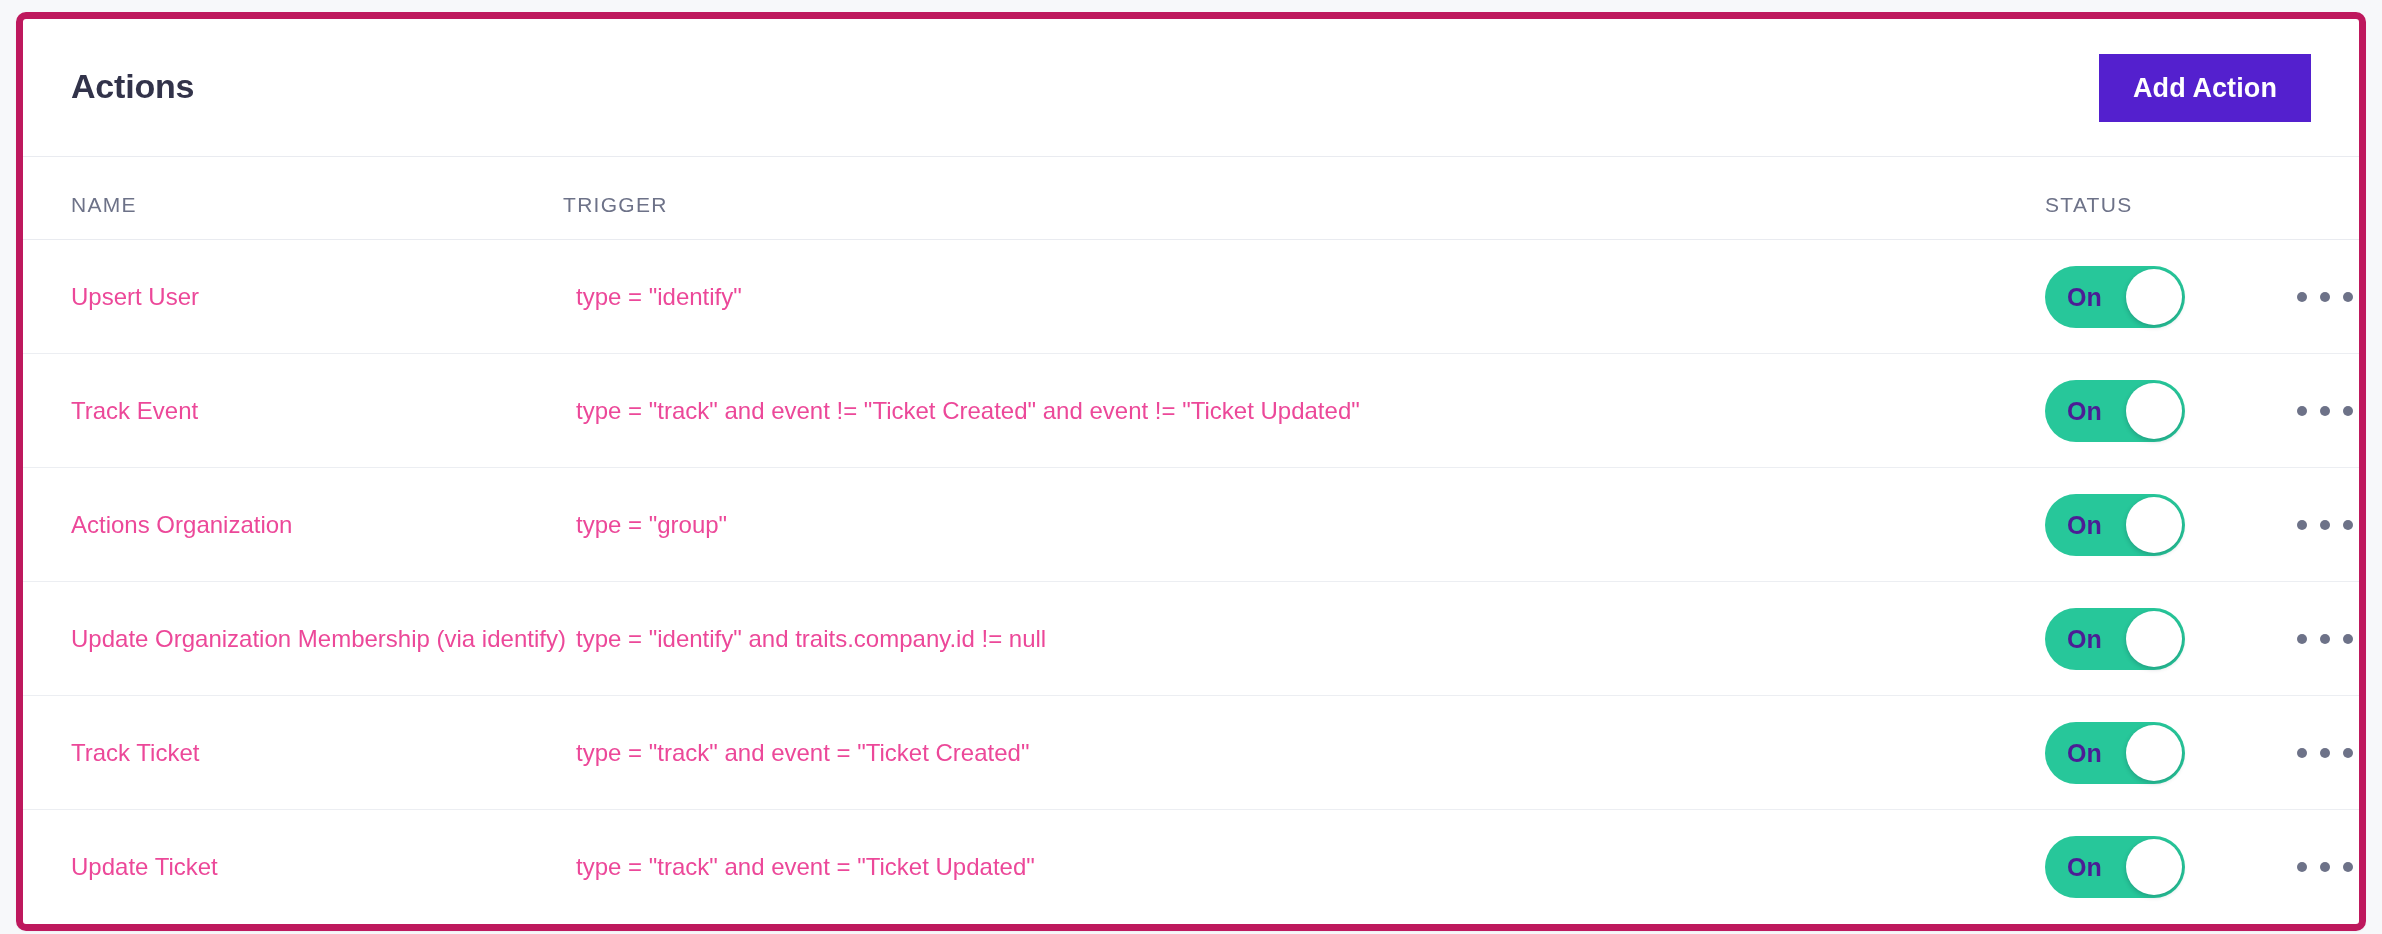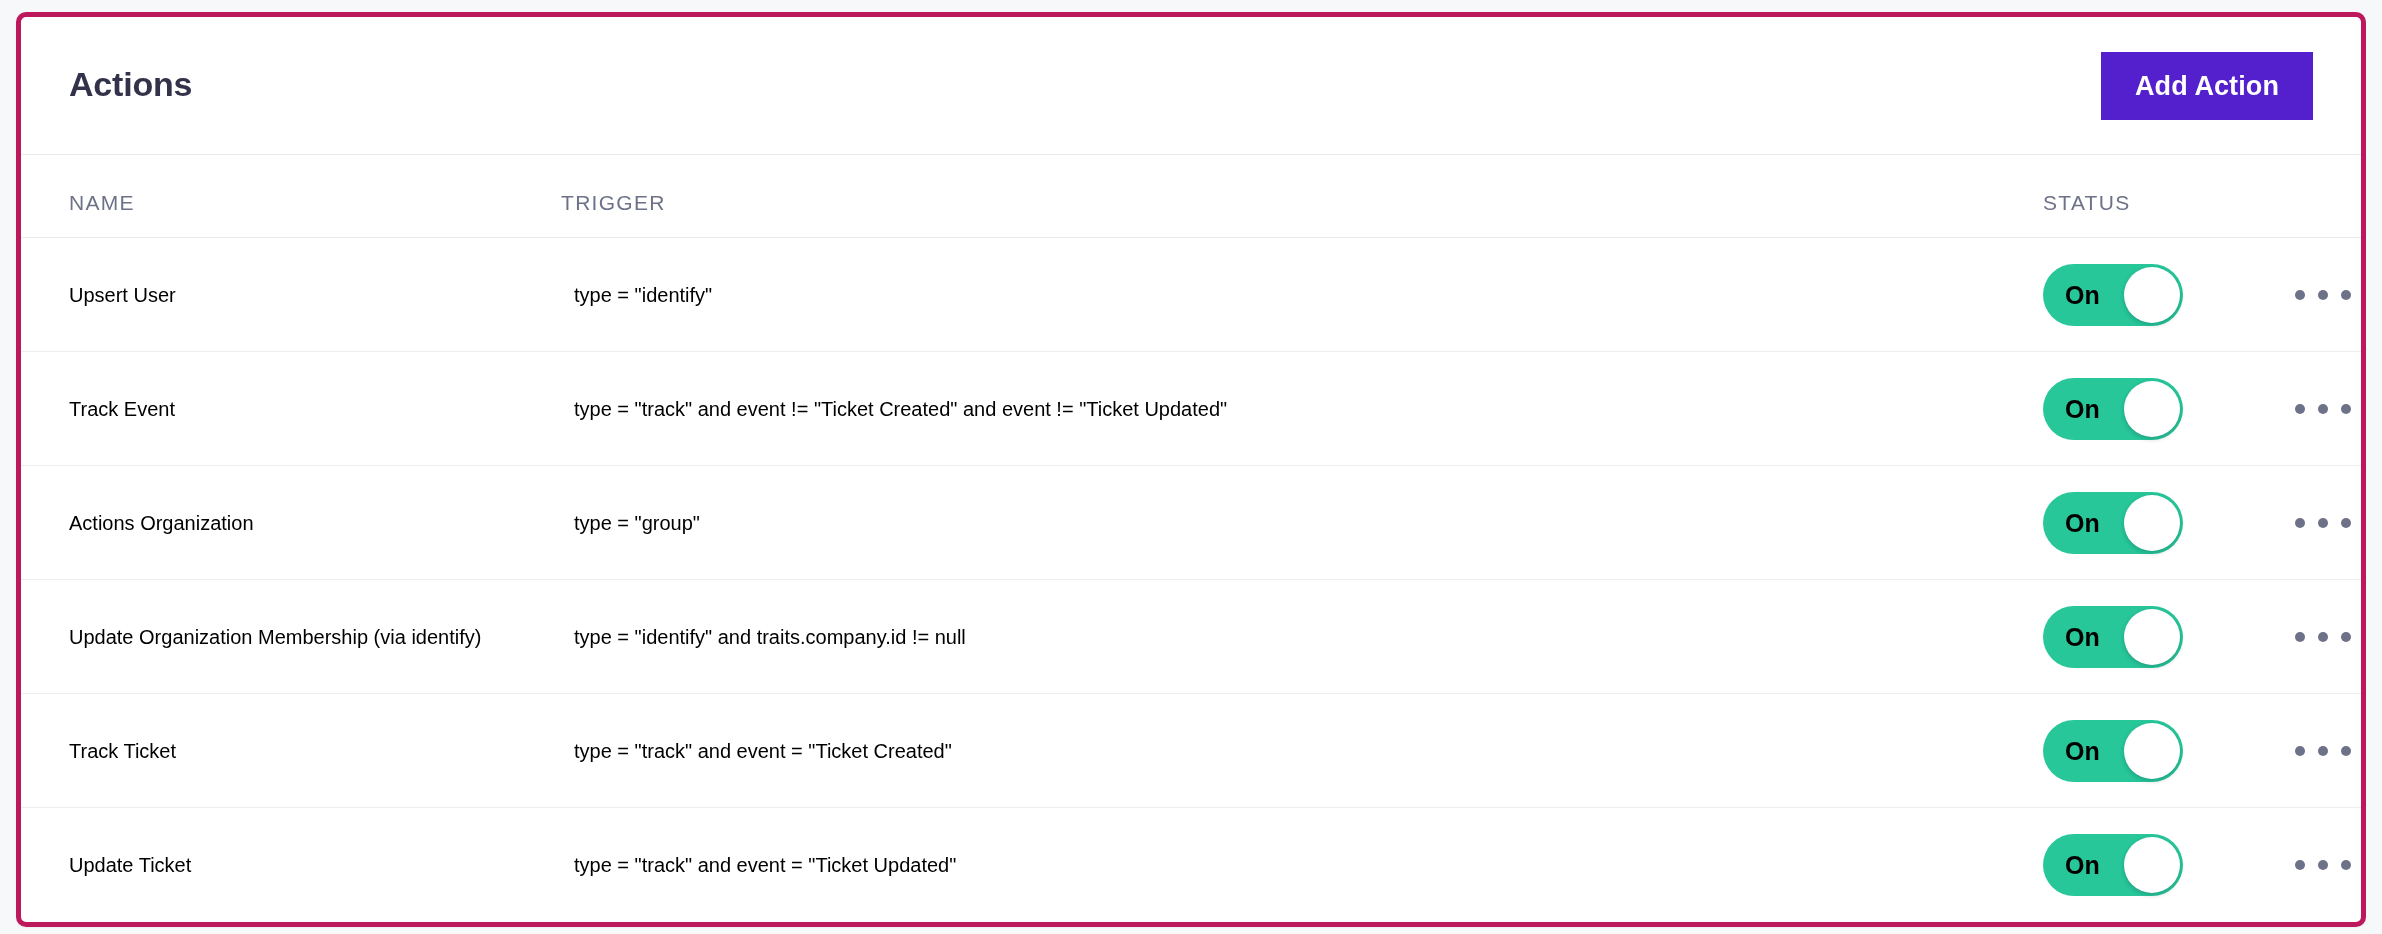--- a/index.html
+++ b/index.html
@@ -20,21 +20,21 @@
     overflow: hidden;
   }
 
   
   .card {
     position: absolute;
     left: 16px;
     top: 12px;
     width: 2350px;
     background: #ffffff;
-    border: 5px solid #be185d;
+    border: 7px solid #be185d;
     border-radius: 10px;
     box-shadow: 0 1px 2px rgba(20,24,40,0.04);
     overflow: hidden;
   }
 
   
   .card-header {
     position: relative;
     height: 138px;
     border-bottom: 1px solid #e9ebf0;
@@ -100,22 +100,22 @@
     position: relative;
     height: 114px;
     border-bottom: 1px solid #eceef2;
   }
   .row:last-child { border-bottom: none; }
 
   .cell {
     position: absolute;
     top: 50%;
     transform: translateY(-50%);
-    font-size: 20px;
-    color: #000000;
+    font-size: 24px;
+    color: #ec4899;
     white-space: nowrap;
     line-height: 1.2;
   }
   .cell-name    { left: 48px; }
   .cell-trigger { left: 553px; }
 
   
   .toggle {
     position: absolute;
     left: 2022px;
@@ -128,21 +128,21 @@
     border: none;
     padding: 0;
     cursor: pointer;
     display: block;
   }
   .toggle-label {
     position: absolute;
     left: 22px;
     top: 50%;
     transform: translateY(-50%);
-    color: #000000;
+    color: #4c1d95;
     font-family: "Liberation Sans", sans-serif;
     font-size: 25px;
     font-weight: bold;
     line-height: 1;
     pointer-events: none;
   }
   .toggle-knob {
     position: absolute;
     right: 3px;
     top: 3px;

